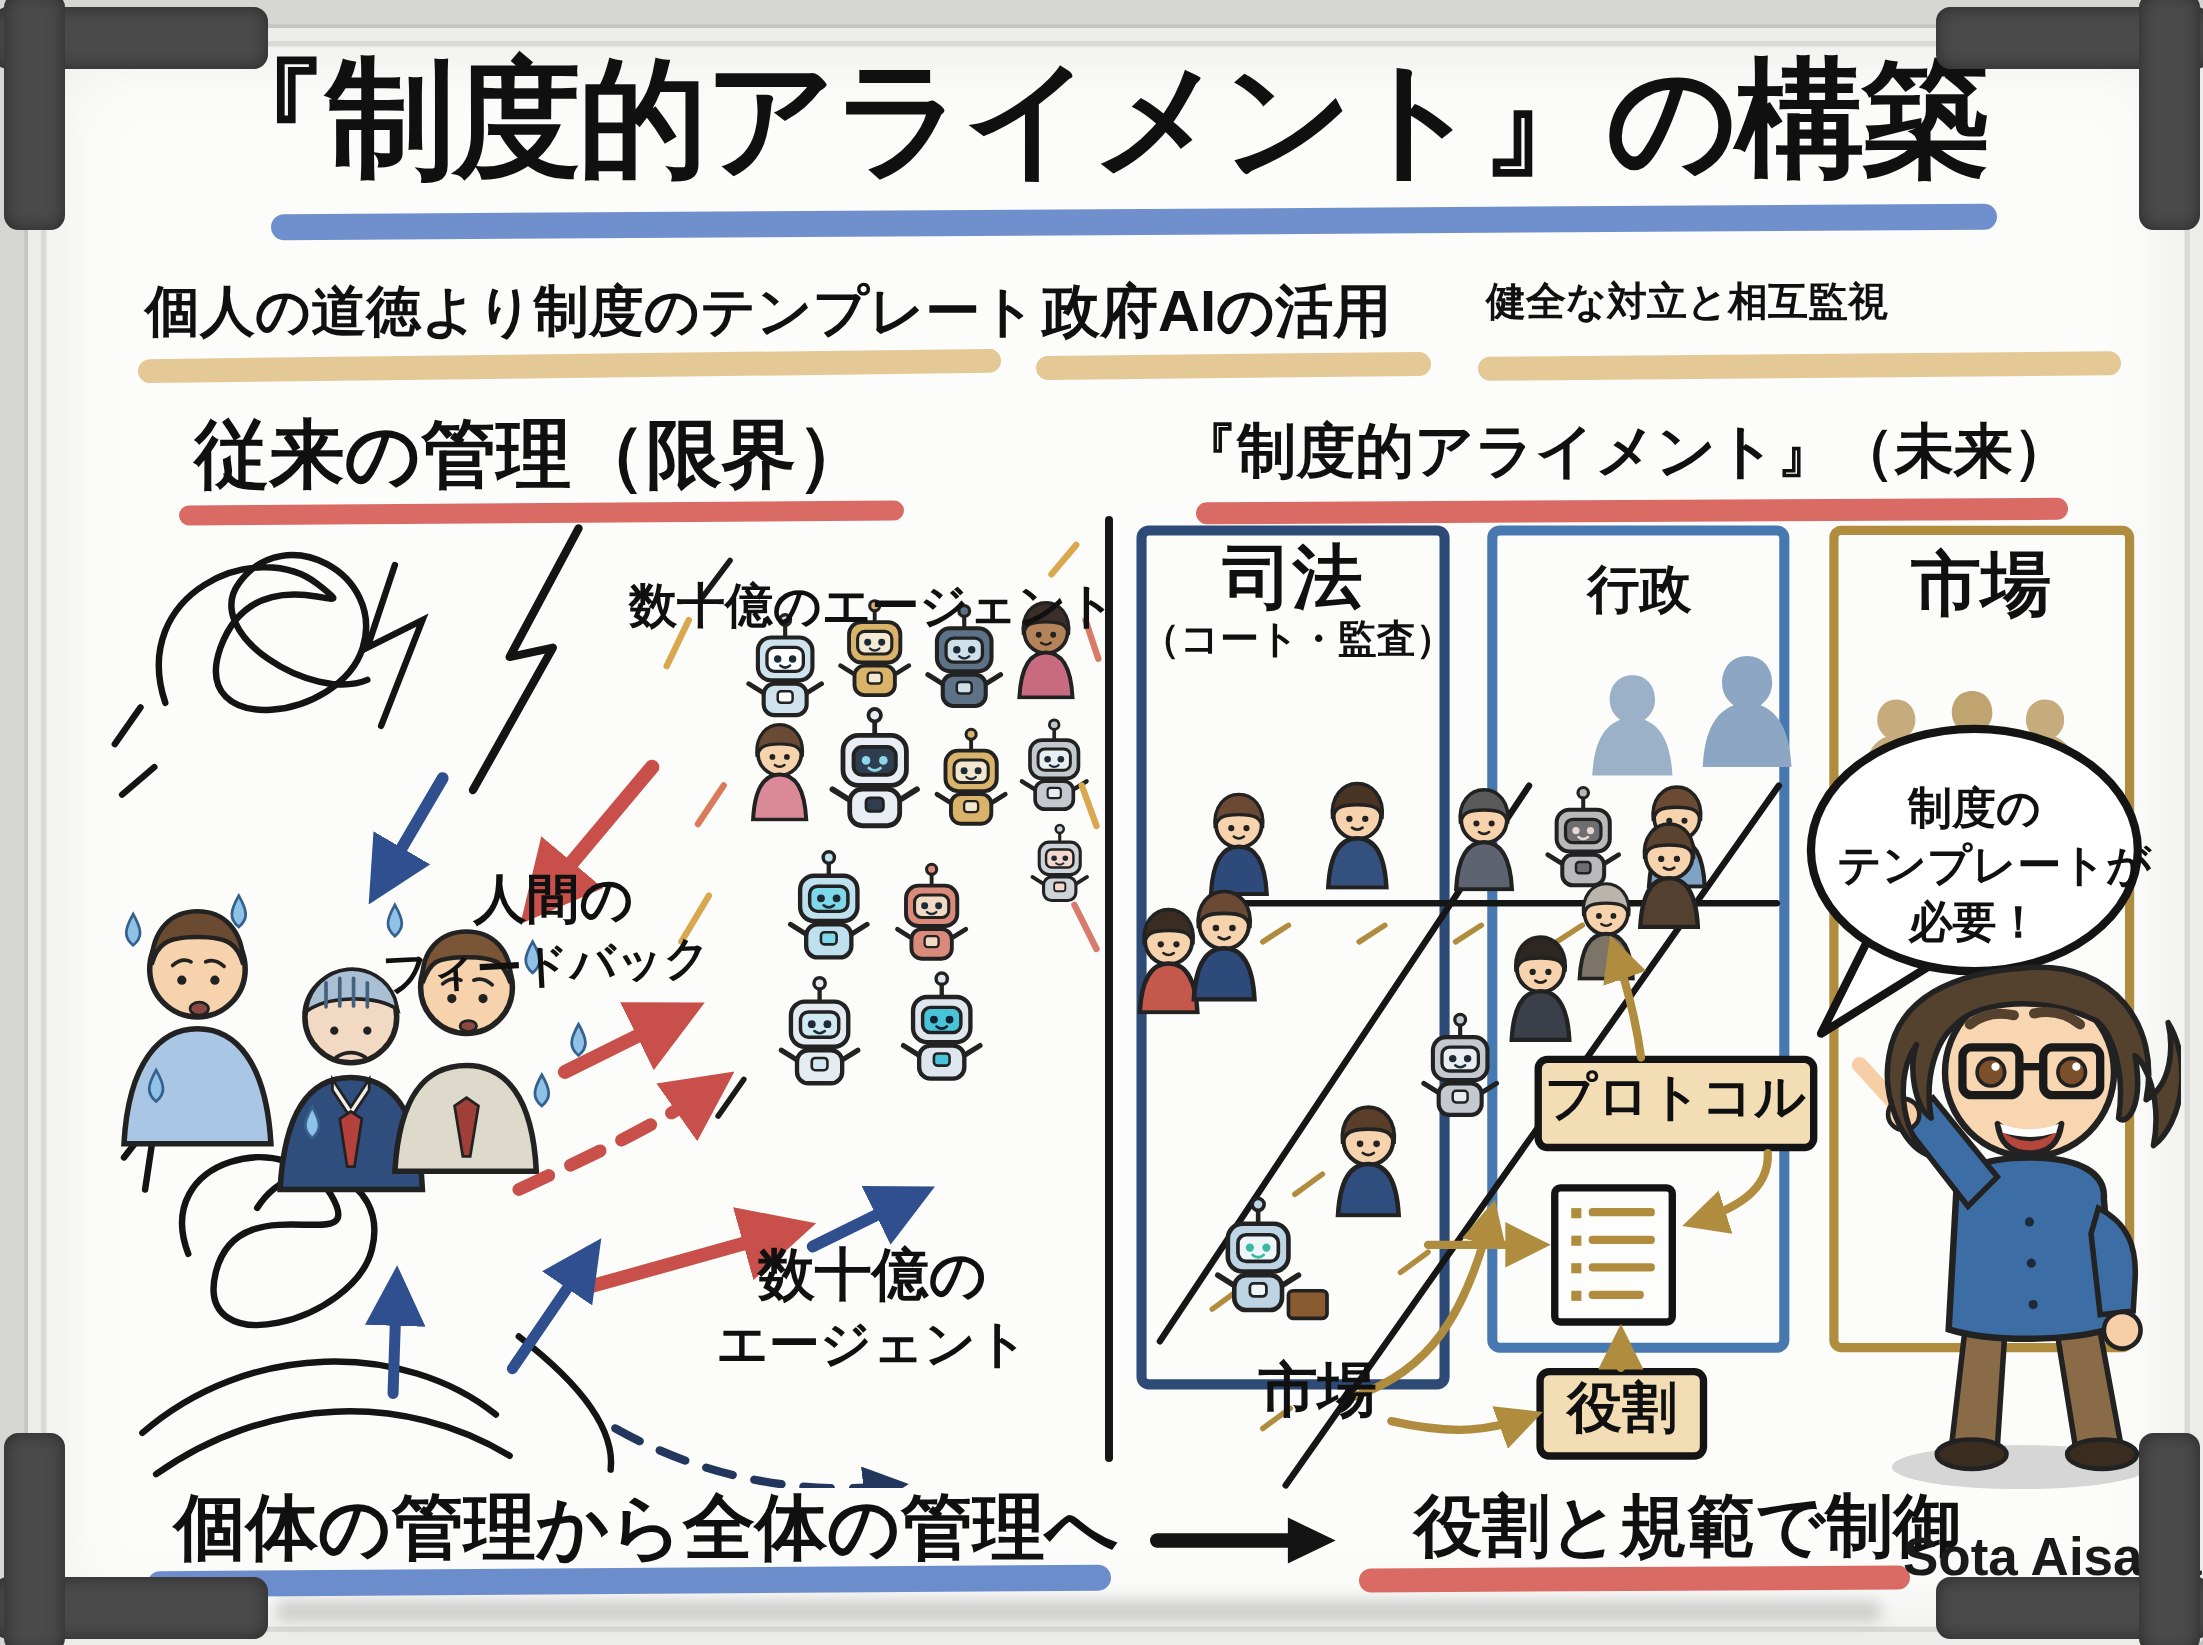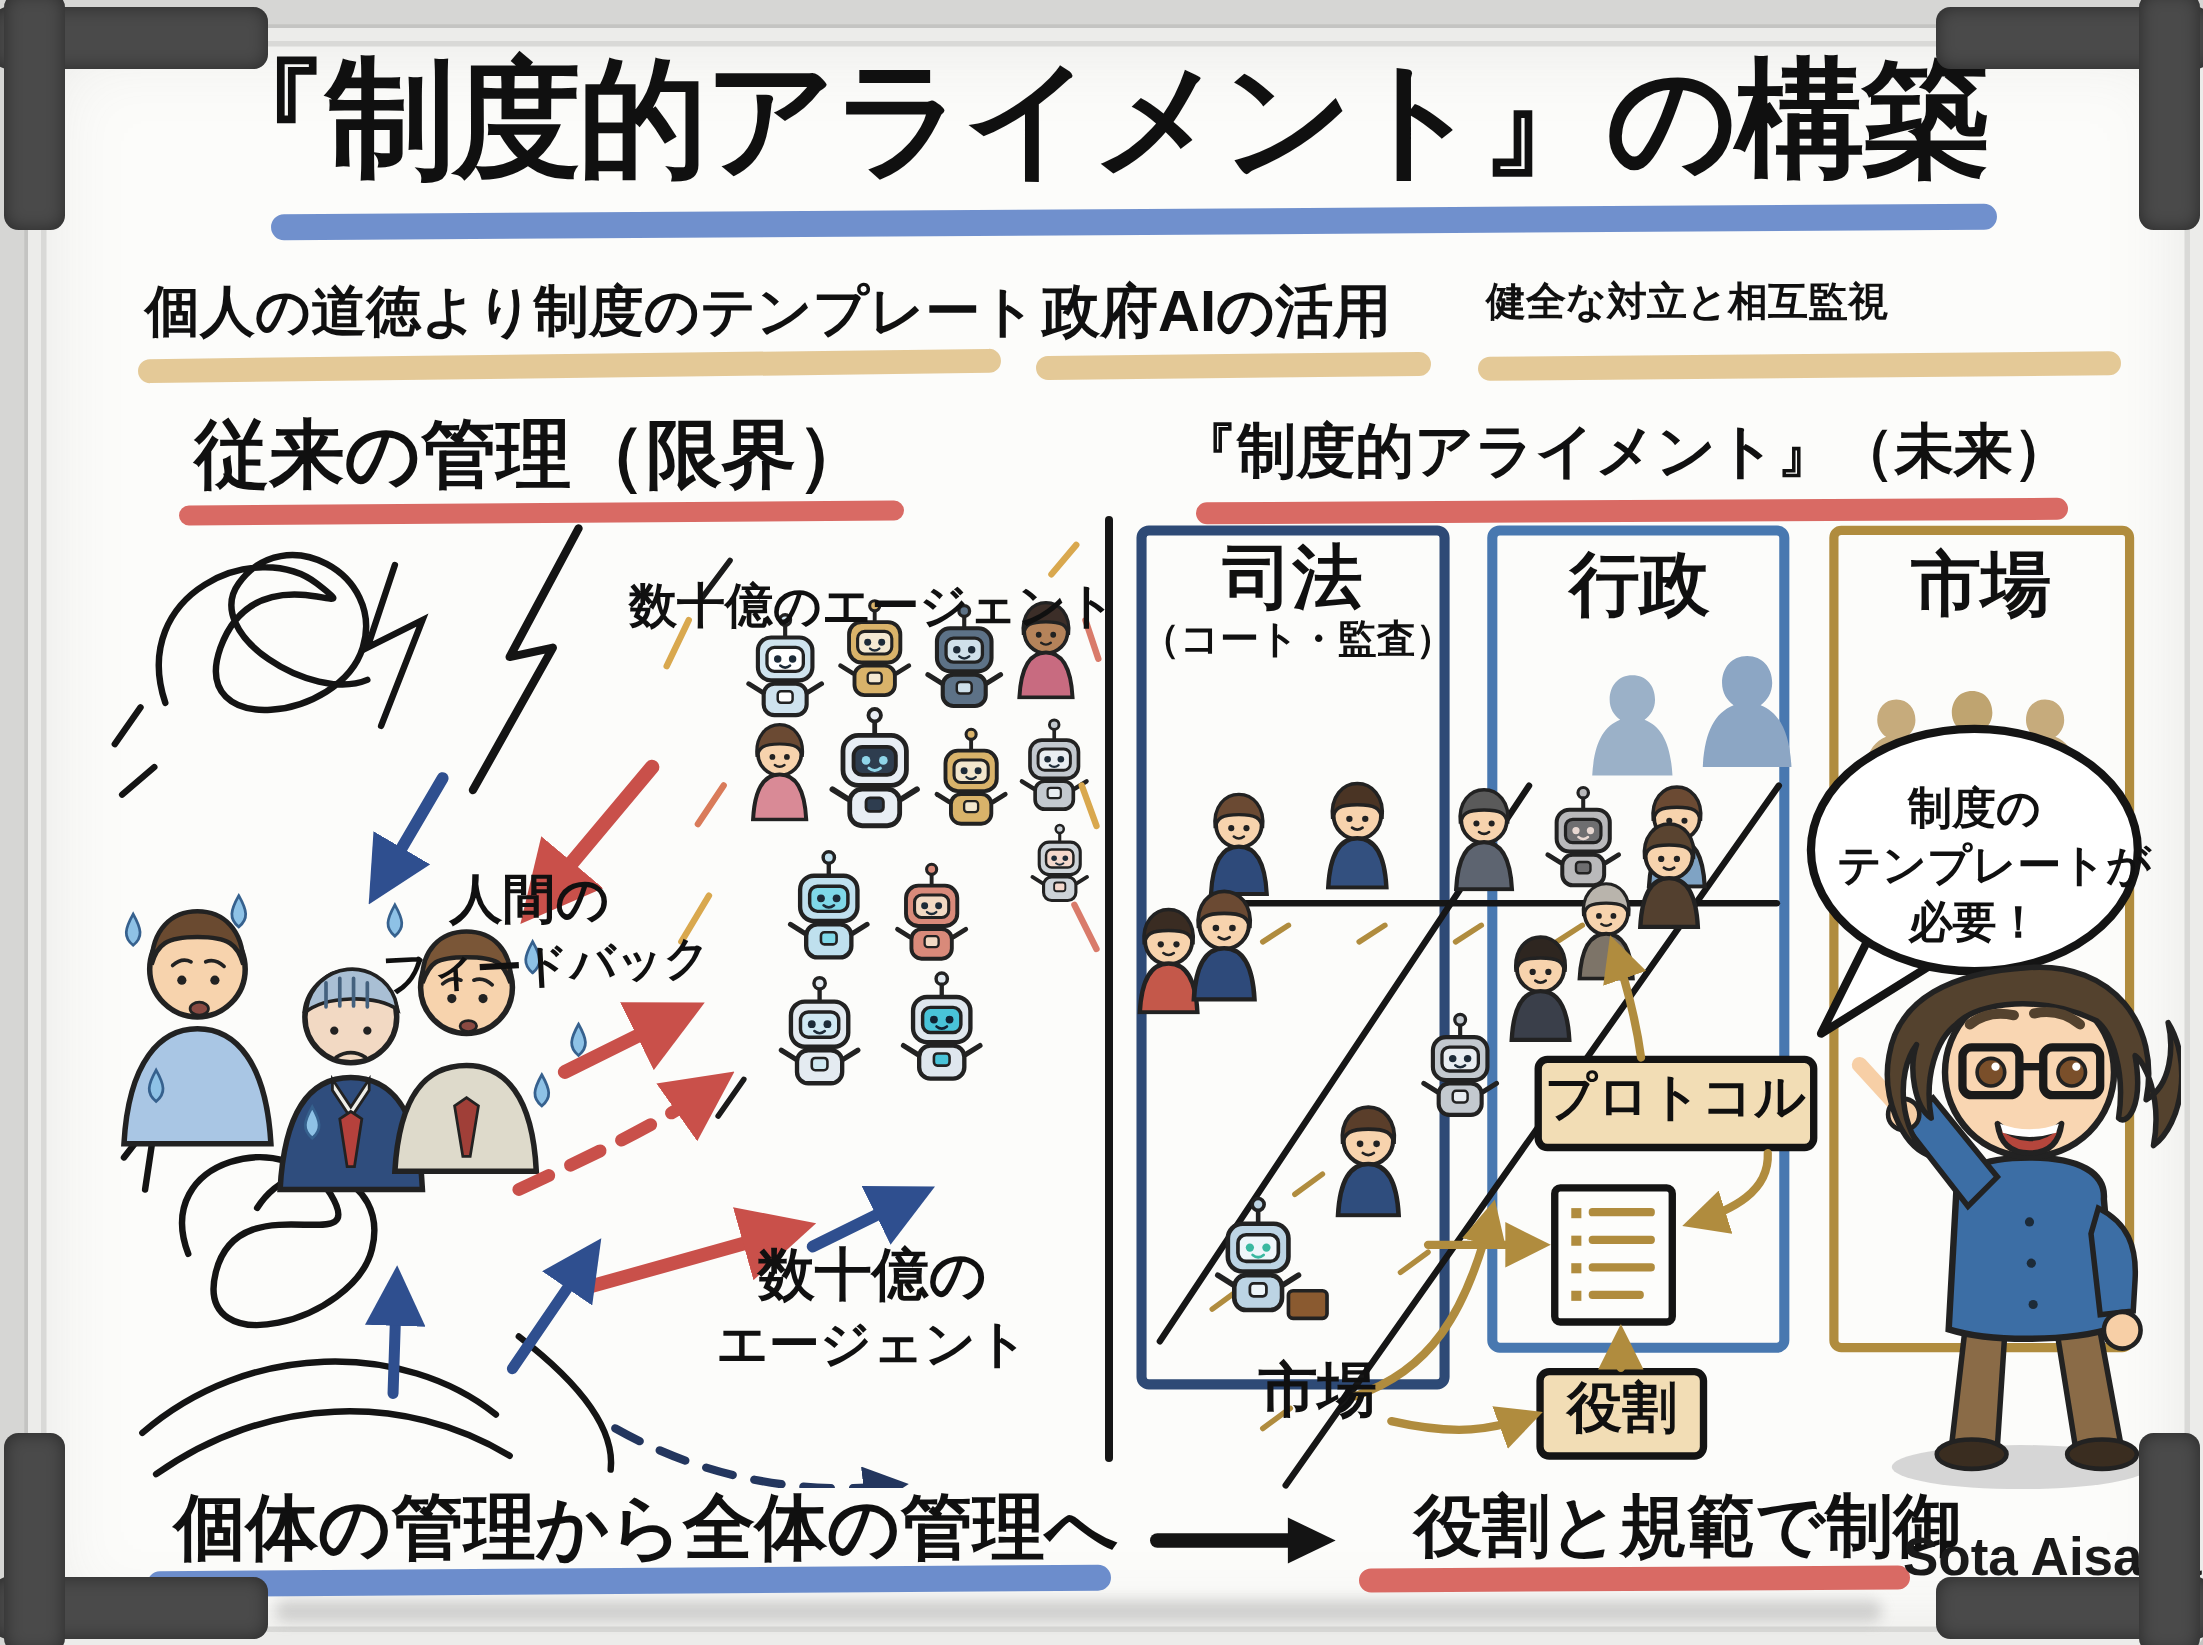--- a/index.html
+++ b/index.html
@@ -181,21 +181,21 @@
     <path d="M535,845 L760,782" stroke="#c9504a" stroke-width="15" marker-end="url(#ar-red)"></path>
     <path d="M372,292 L300,415" stroke="#2f4f8f" stroke-width="13" marker-end="url(#ar-blue)"></path>
     <path d="M318,962 L322,838" stroke="#2f4f8f" stroke-width="12" marker-end="url(#ar-blue)"></path>
     <path d="M448,935 L536,806" stroke="#2f4f8f" stroke-width="12" marker-end="url(#ar-blue)"></path>
     <path d="M775,802 L893,744" stroke="#2f4f8f" stroke-width="13" marker-end="url(#ar-blue)"></path>
     <path d="M560,1000 C670,1062 780,1072 868,1062" stroke="#23365e" stroke-width="9" stroke-dasharray="30 24" marker-end="url(#ar-dark)"></path>
   </g>
 </svg>
 
 <div class="abs jp z" style="left:629px;top:534px;font-size:48px;margin-top:44px;">数十億のエージェント</div>
-<div class="abs jp center z" style="left:392px;top:869px;width:275px;font-size:53px;">人間の</div>
+<div class="abs jp center z" style="left:416px;top:869px;width:275px;font-size:53px;">人間の</div>
 <div class="abs jp center z" style="left:358px;top:939px;width:377px;font-size:46px;transform:rotate(-3deg);">フィードバック</div>
 <div class="abs jp center z" style="left:730px;top:1242px;width:285px;font-size:57px;">数十億の</div>
 <div class="abs jp center z" style="left:712px;top:1315px;width:321px;font-size:51px;">エージェント</div>
 
 <svg class="abs z" style="left:1125px;top:510px;" width="1056" height="983" viewBox="0 0 1150 1070">
 
   <rect x="18" y="22" width="330" height="930" rx="8" fill="none" stroke="#2e4a76" stroke-width="11"></rect>
   <rect x="400" y="22" width="318" height="890" rx="8" fill="none" stroke="#4878b0" stroke-width="11"></rect>
   <rect x="772" y="22" width="322" height="890" rx="8" fill="none" stroke="#b08c3e" stroke-width="10"></rect>
 
@@ -290,21 +290,21 @@
       <circle cx="948" cy="606" r="4.5" fill="#fff"></circle>
     <circle cx="1031" cy="612" r="15" fill="#7a4f2a" stroke="#222" stroke-width="4"></circle>
       <circle cx="1036" cy="606" r="4.5" fill="#fff"></circle>
     <path d="M950,668 q35,32 70,0 q-4,32 -35,32 q-31,0 -35,-32 z" fill="#b5463c" stroke="#222" stroke-width="6" stroke-linejoin="round"></path>
     <path d="M953,668 q32,12 64,0 l-3,10 q-29,9 -58,0 z" fill="#ffffff"></path>
   </g>
 </svg>
 
 <div class="abs jp center z" style="left:1141px;top:537px;width:303px;font-size:70px;">司法</div>
 <div class="abs jp center z" style="left:1141px;top:617px;width:303px;font-size:39px;">（コート・監査）</div>
-<div class="abs jp center z" style="left:1495px;top:544px;width:289px;font-size:70px;text-align:center;">行政</div>
+<div class="abs jp center z" style="left:1495px;top:560px;width:289px;font-size:52px;text-align:center;">行政</div>
 <div class="abs jp center z" style="left:1835px;top:544px;width:292px;font-size:70px;">市場</div>
 <div class="abs jp center z" style="left:1538px;top:1068px;width:275px;font-size:51px;">プロトコル</div>
 <div class="abs jp center z" style="left:1541px;top:1376px;width:162px;font-size:55px;">役割</div>
 <div class="abs jp center z" style="left:1221px;top:1357px;width:193px;font-size:59px;">市場</div>
 
 <div class="abs jp center z" style="left:1837px;top:779px;width:275px;font-size:44px;font-weight:800;line-height:1.3;">
   <span style="display:block;">制度の</span>
   <span style="display:block;">テンプレートが</span>
   <span style="display:block;">必要！</span>
 </div>

